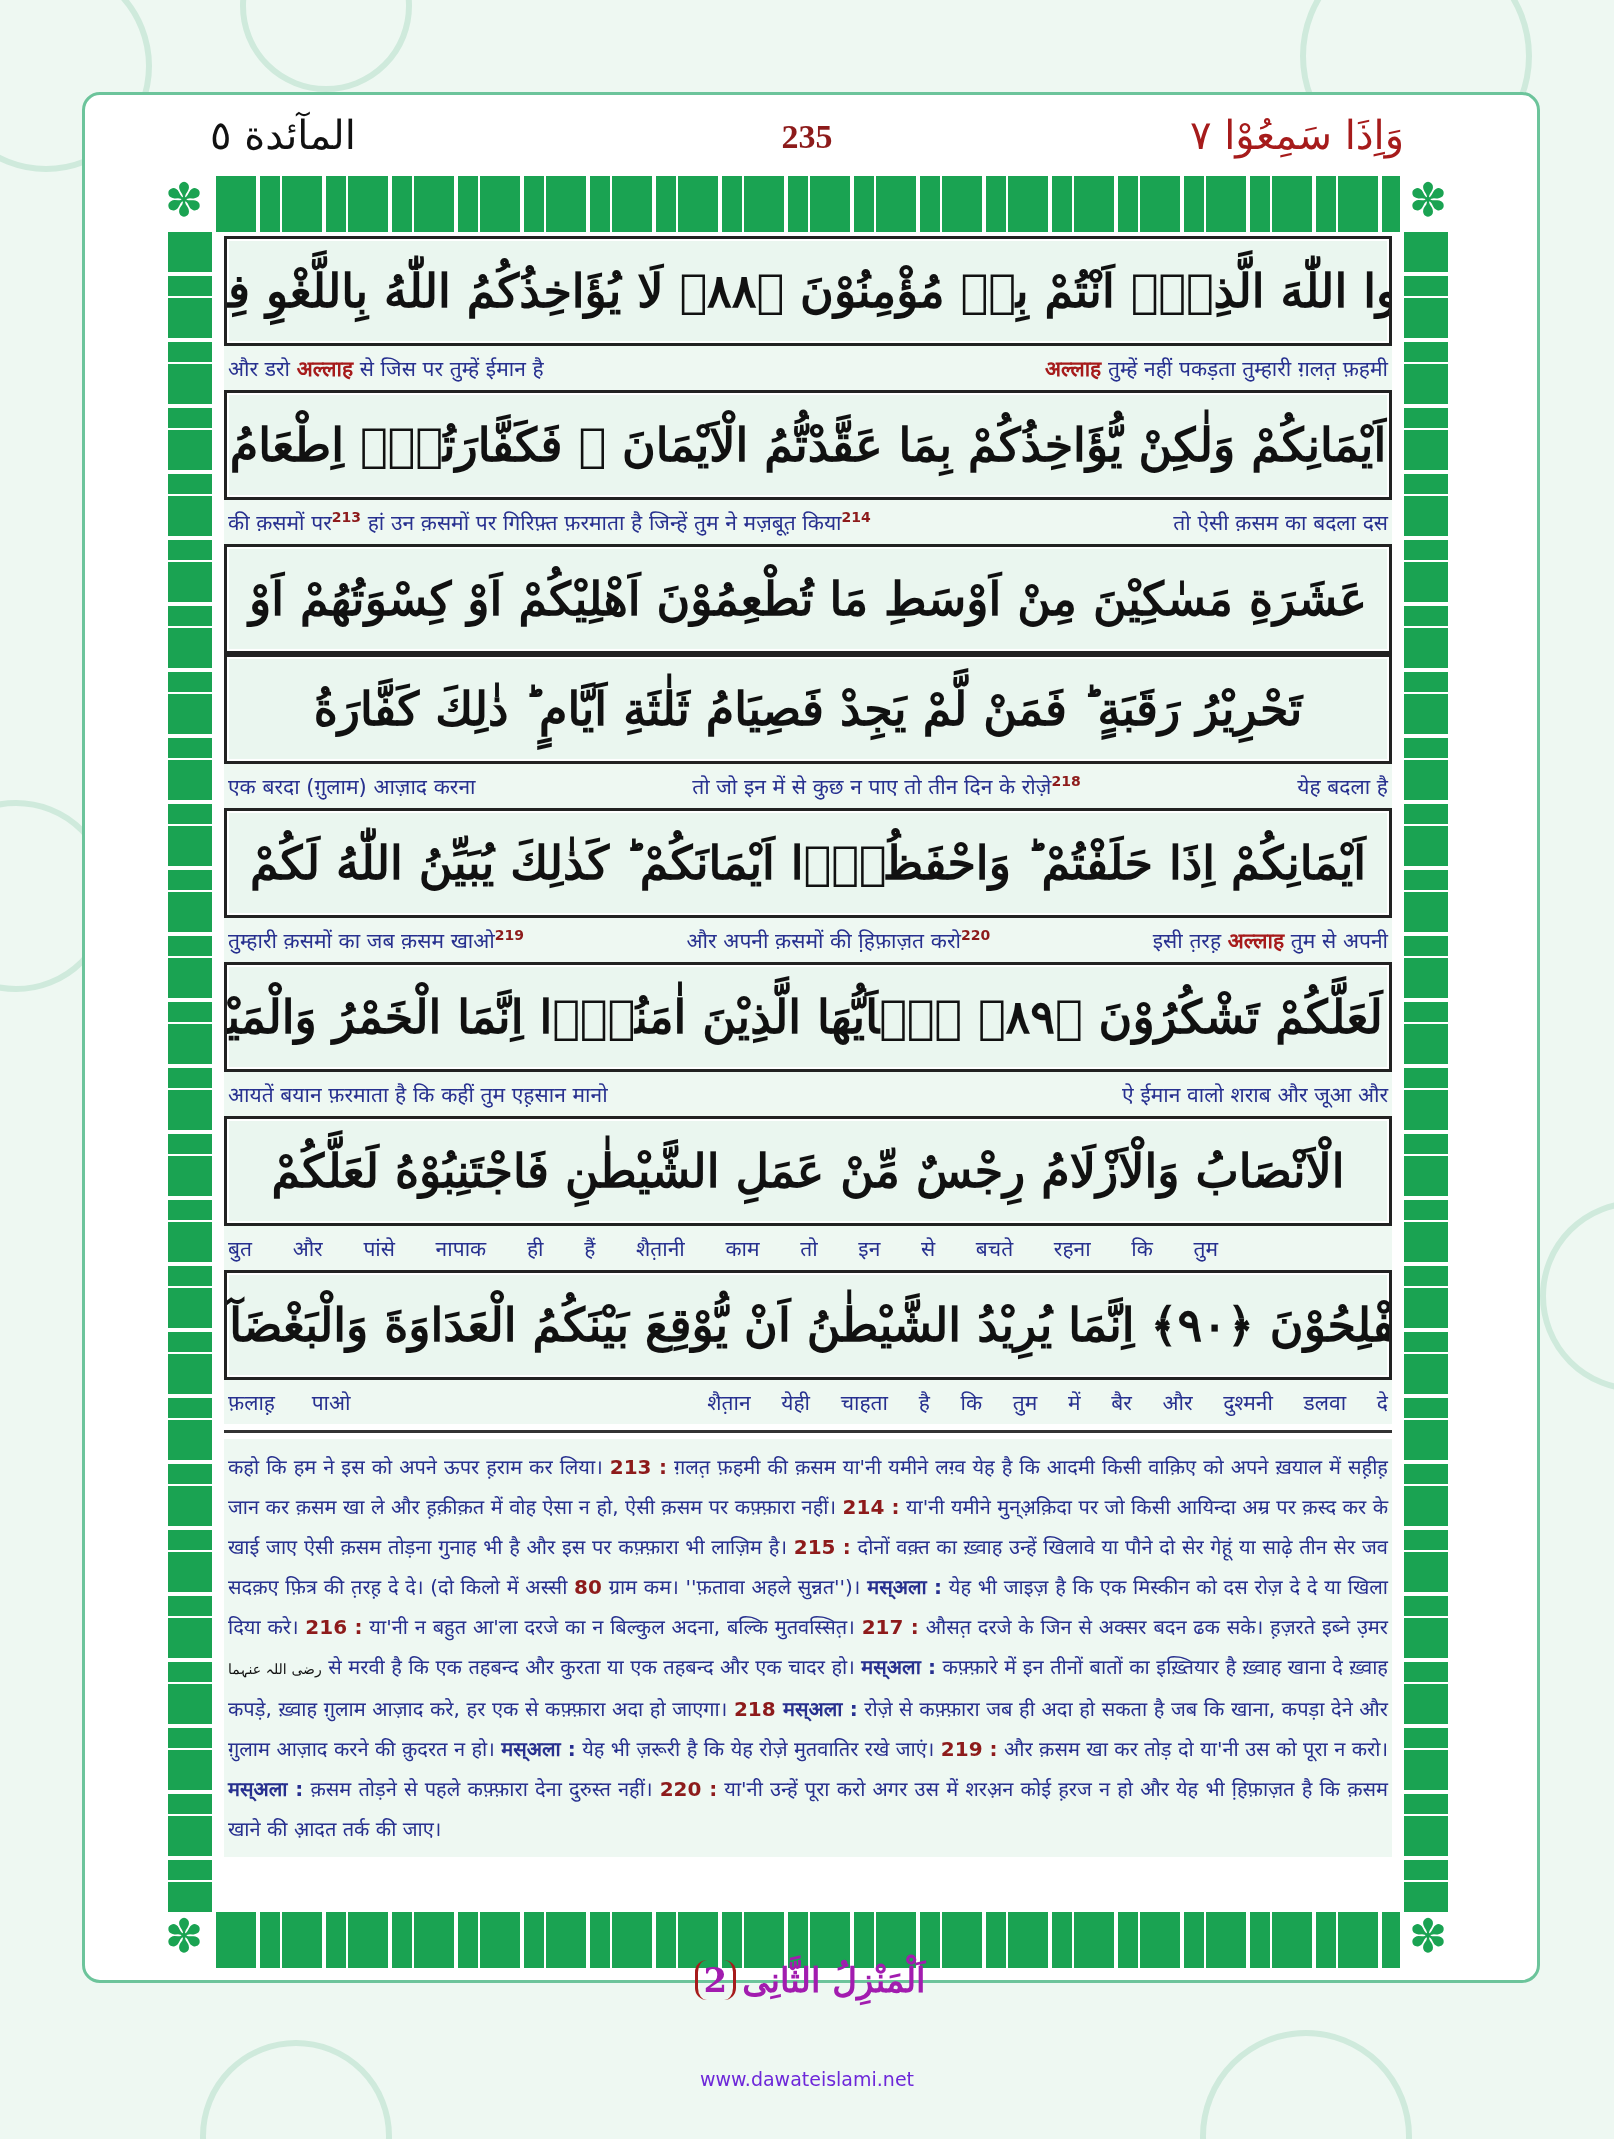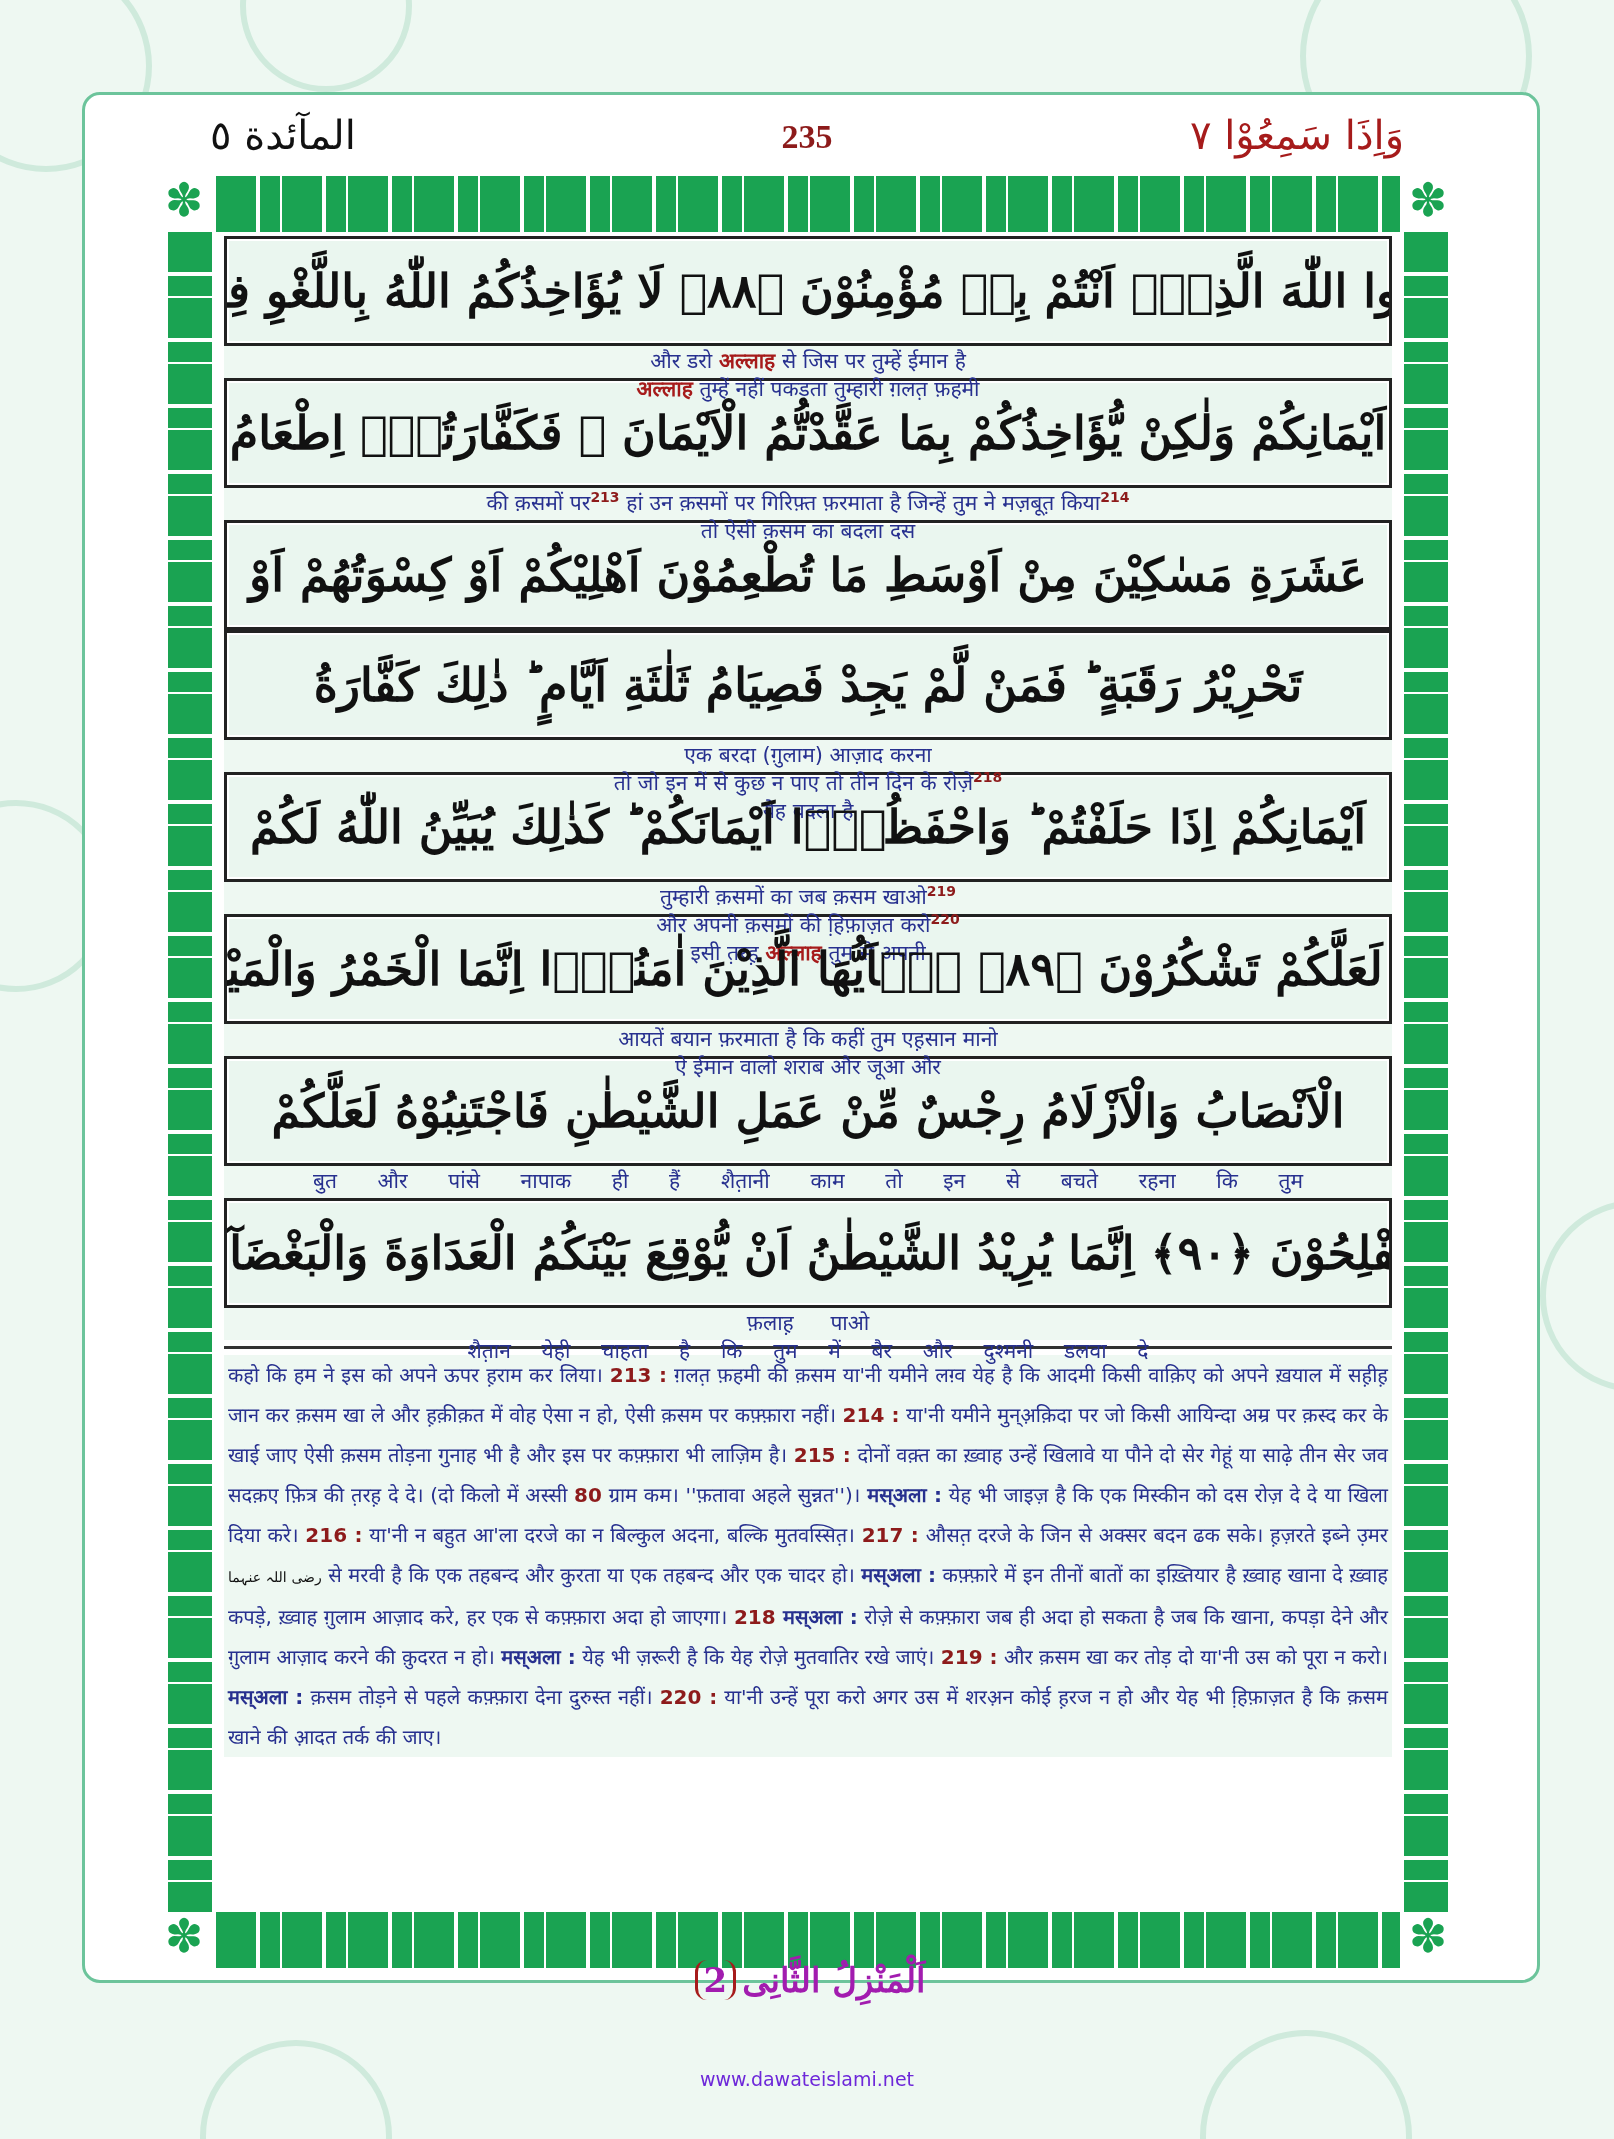--- a/index.html
+++ b/index.html
@@ -24,33 +24,33 @@
 
   .content { position:absolute; left:224px; top:236px; width:1168px; }
   .arabic-box {
     height:104px; border:3px solid #222; background:#eaf6ef;
     box-shadow: inset 0 0 0 2px #fff;
     display:flex; align-items:center; justify-content:center;
     direction:rtl; font-family:"DejaVu Serif", serif; font-size:46px; font-weight:bold; color:#111;
     white-space:nowrap; overflow:hidden; padding:0 10px;
   }
   .trans-line {
-    height:32px; display:flex; justify-content:space-between; align-items:center;
+    height:44px; display:flex; justify-content:space-between; align-items:center;
     font-family:"DejaVu Sans", sans-serif; font-size:21px; color:#27308f;
-    background:#eef8f2; padding:0 4px;flex-direction:column;
+    background:#eef8f2; padding:0 4px;
   }
   .trans-line .seg { white-space:nowrap; }
   .trans-line sup { color:#8d1b1b; font-weight:bold; font-size:14px; }
   .allah { color:#a61b1b; font-weight:bold; }
   .row { margin-bottom:0; }
 
   .divider { height:3px; background:#333; margin:6px 0 6px; }
   .notes {
     background:#eef8f2; font-size:20px; line-height:40px; color:#27308f;
-    text-align:justify; padding:0 4px;
+    text-align:justify; padding:8px 4px;
   }
   .notes .num { color:#8d1b1b; font-weight:bold; }
   .notes .mas { color:#27308f; font-weight:bold; }
   .notes .honor { color:#111; font-family:"DejaVu Serif", serif; font-size:14px; }
 
   .manzil { position:absolute; left:0; right:0; top:1960px; text-align:center; font-size:34px; color:#a21caf; font-weight:bold; direction:rtl; font-family:"DejaVu Serif", serif; }
   .manzil .n { display:inline-block; padding:0 6px; border-left:3px solid #a61b1b; border-right:3px solid #a61b1b; border-radius:12px; margin:0 6px; }
   .site { position:absolute; left:0; right:0; top:2068px; text-align:center; font-size:19px; color:#6d28d9; font-family:"DejaVu Sans", sans-serif; }
 </style>
 </head>

